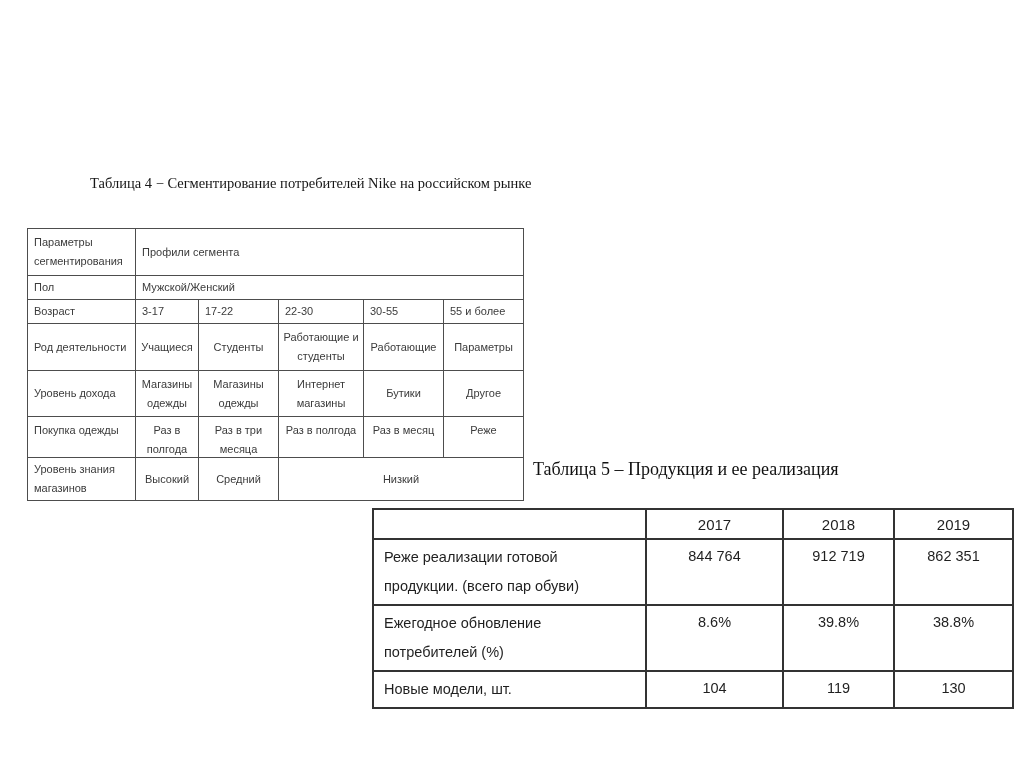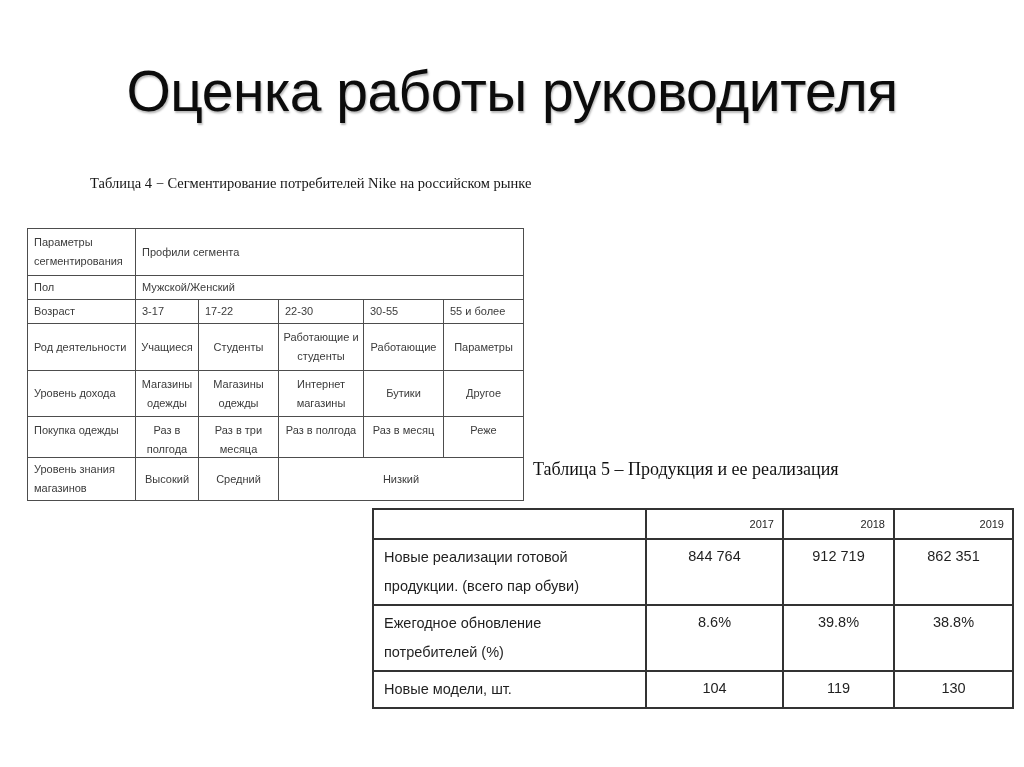--- a/index.html
+++ b/index.html
@@ -83,40 +83,39 @@
     border-collapse: collapse;
     table-layout: fixed;
     font-size: 14.5px;
     color: #1f1f1f;
   }
   .t5 th, .t5 td {
     border: 2px solid #333333;
     font-weight: 400;
   }
   .t5 th {
-    text-align: right;
+    text-align: center;
     vertical-align: middle;
     padding: 2px 8px;
-    font-size: 11px;
+    font-size: 15px;
   }
   .t5 td { vertical-align: top; }
   .t5 td.label { text-align: left; padding: 3px 10px; }
   .t5 td.label div { line-height: 29px; white-space: nowrap; }
   .t5 td.num { text-align: center; padding-top: 7px; line-height: 19px; }
   .t5 tr.h30 { height: 30px; }
   .t5 tr.h60 { height: 60px; }
   .t5 tr.h59 { height: 59px; }
   .t5 tr.h34 { height: 34px; }
 </style>
 </head>
 <body>
 
 <div class="slide">
 
-  <div class="title">Оценка работы руководителя</div>
 
   <div class="caption4">Таблица 4 − Сегментирование потребителей Nike на российском рынке</div>
 
   <table class="t4">
     <colgroup>
       <col style="width:108px">
         <col style="width:63px">
         <col style="width:80px">
       <col style="width:85px">
         <col style="width:80px">
@@ -187,21 +186,21 @@
     </colgroup>
     <tbody>
       <tr class="h30">
         <th></th>
         <th>2017</th>
         <th>2018</th>
         <th>2019</th>
       </tr>
       <tr class="h59">
         <td class="label">
-          <div>Новые реализации готовой</div>
+          <div>Реже реализации готовой</div>
           <div>продукции. (всего пар обуви)</div>
         </td>
         <td class="num">844 764</td>
         <td class="num">912 719</td>
         <td class="num">862 351</td>
       </tr>
       <tr class="h59">
         <td class="label">
           <div>Ежегодное обновление</div>
           <div>потребителей (%)</div>

